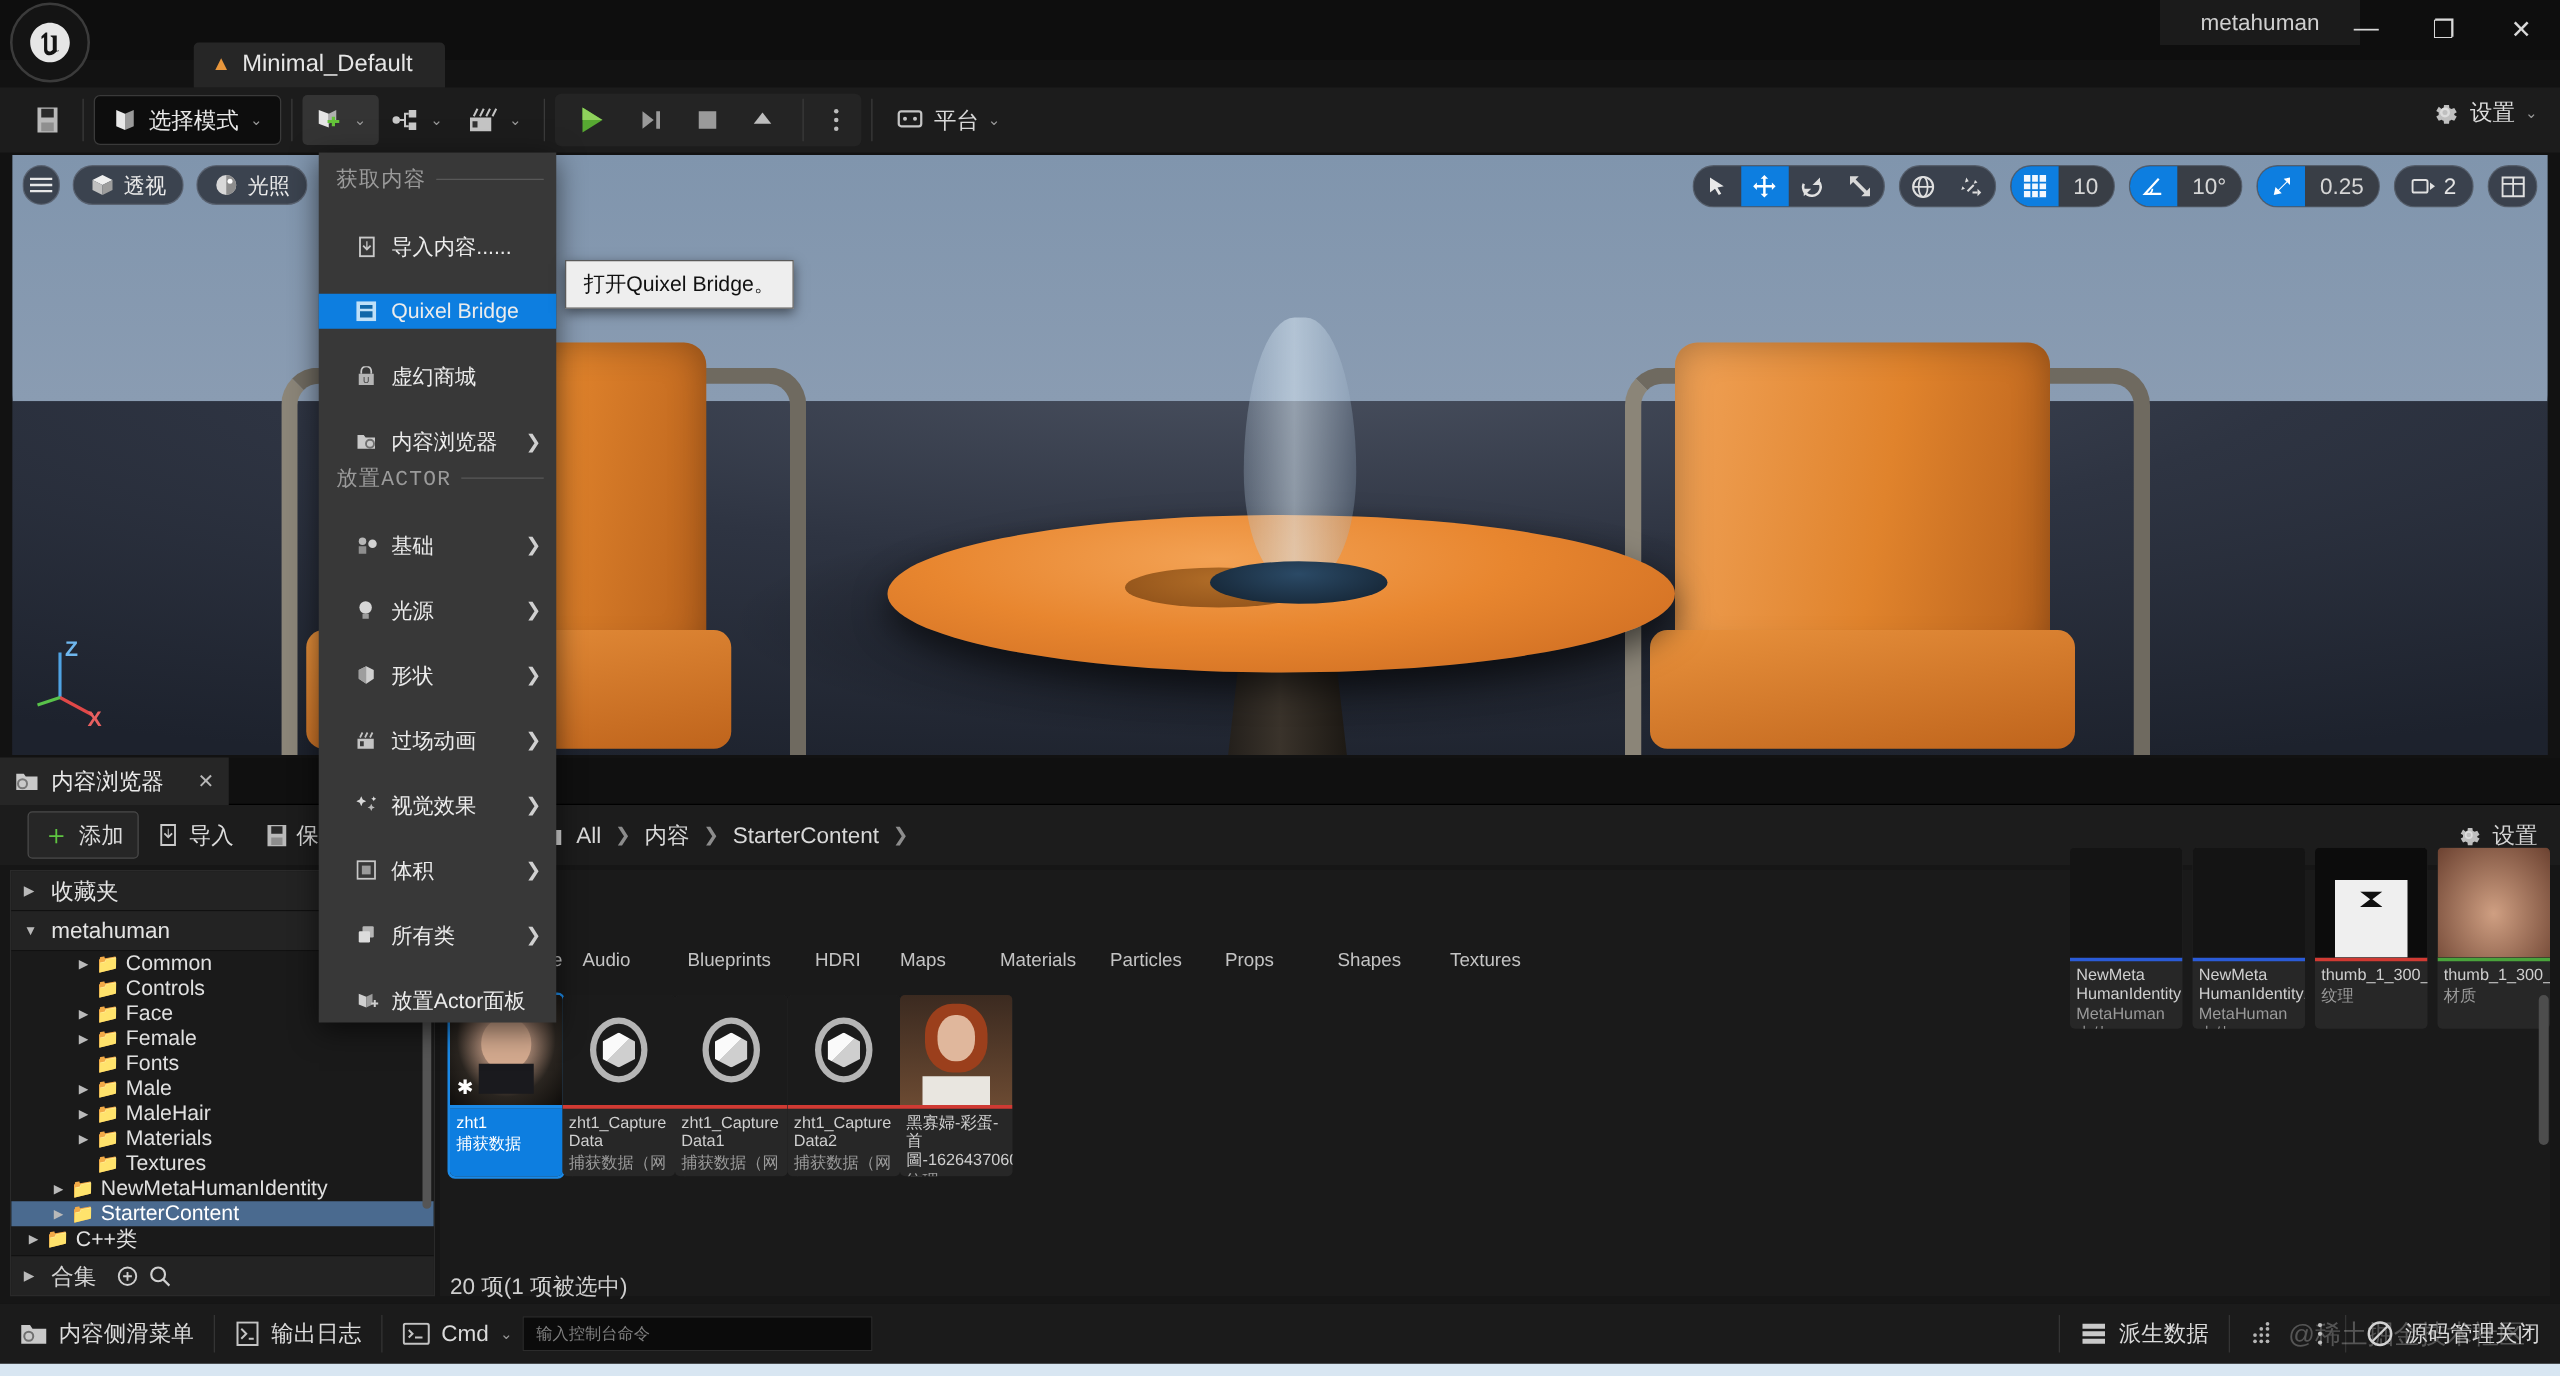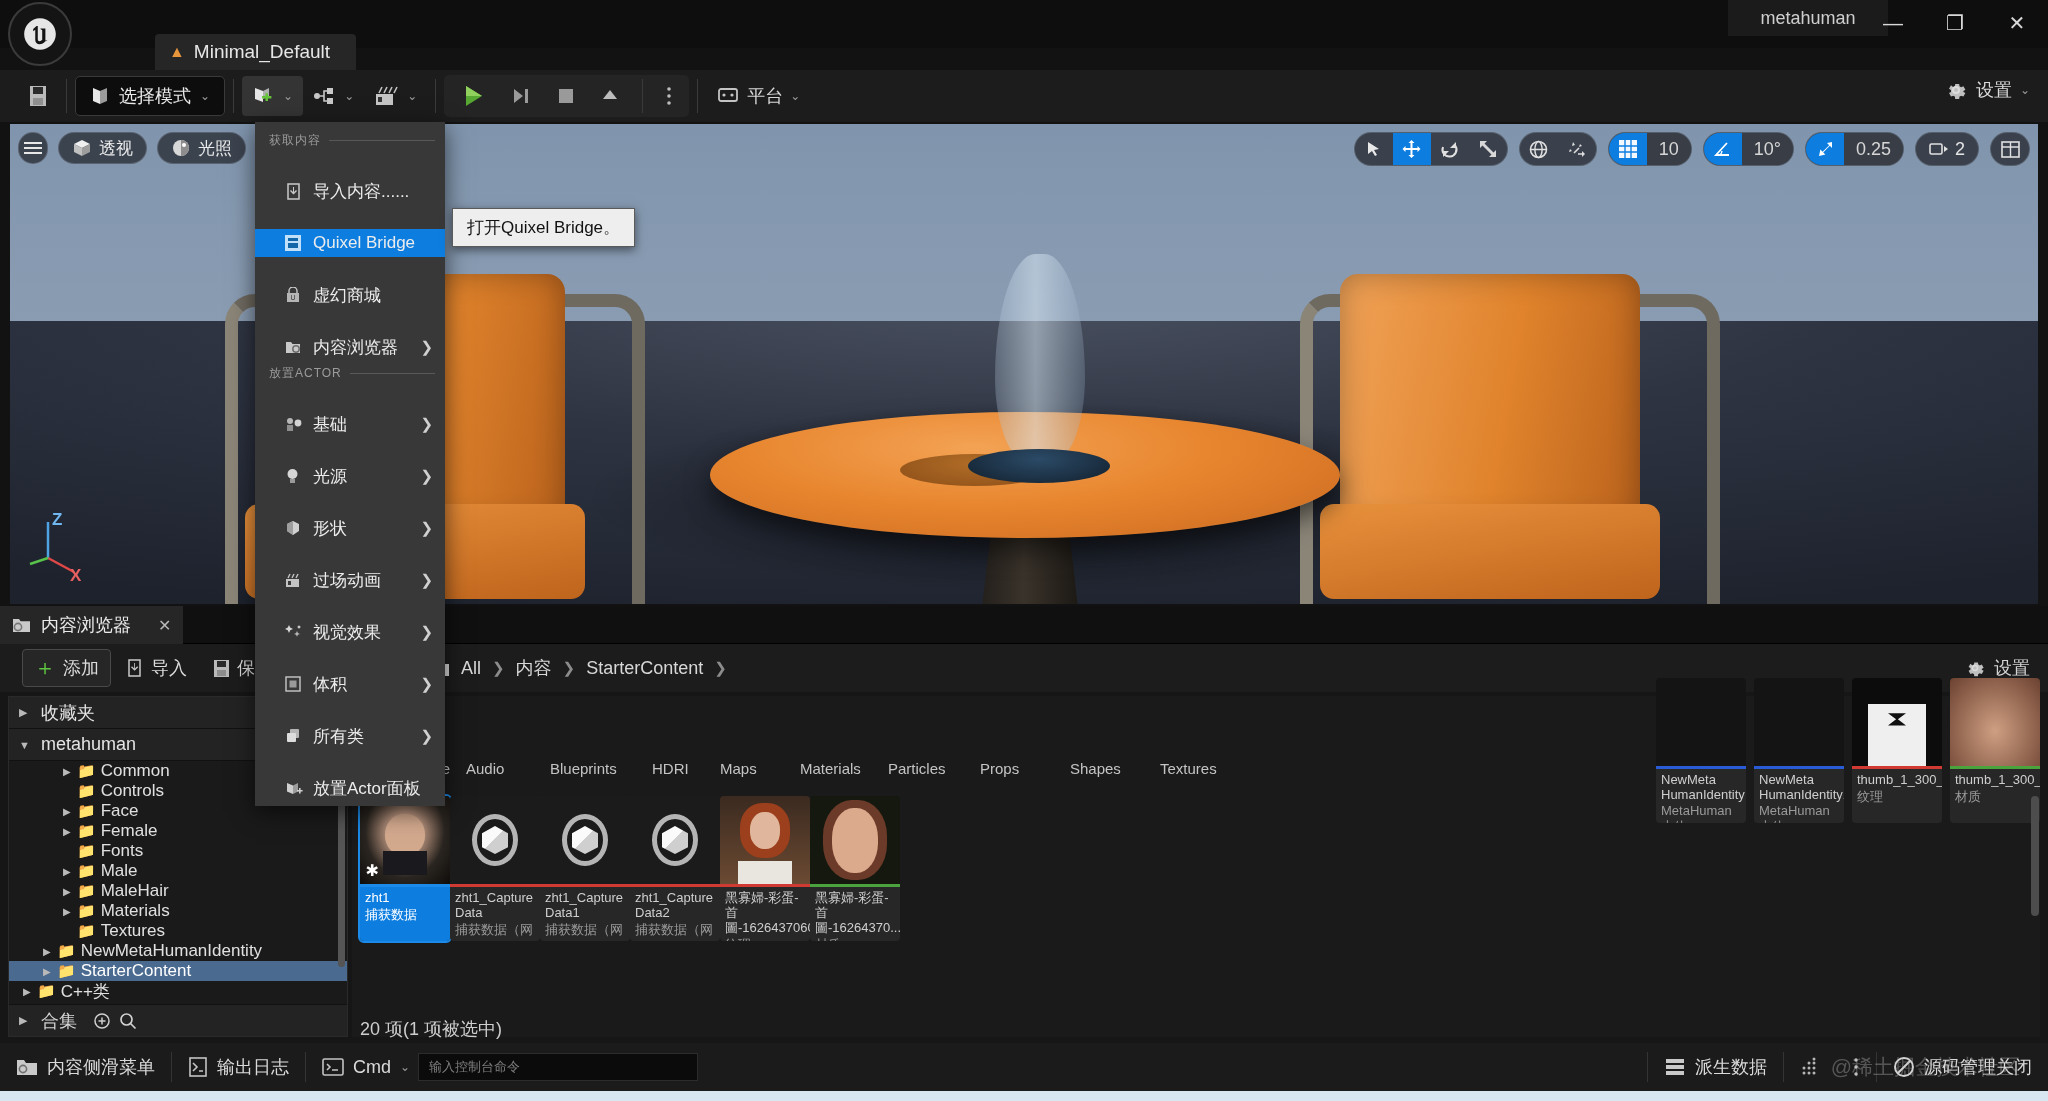--- a/index.html
+++ b/index.html
@@ -94,22 +94,22 @@
         height:34px; display:flex; align-items:center; overflow:hidden; }
   .gbtn{ width:38px; height:34px; display:flex; align-items:center; justify-content:center; color:#e6e6e6; }
   .gbtn.on{ background:#0d7ee0; }
   .gval{ padding:0 12px; font-size:18px; color:#d6d6d6; height:34px; display:flex; align-items:center;
          background:rgba(58,62,70,.9); }
   .gbtn-w{ padding:0 13px; width:auto; gap:6px; }
 
   
   .addmenu{ position:absolute; left:255px; top:122px; width:190px; background:#383838;
             box-shadow:0 6px 22px rgba(0,0,0,.6); z-index:40; padding:6px 0 4px; }
-  .mhdr{ display:flex; align-items:center; gap:8px; padding:4px 10px 4px 14px; font-size:12px;
-         letter-spacing:1px; color:#9b9b9b; }
+  .mhdr{ display:flex; align-items:center; gap:8px; padding:4px 10px 4px 14px; font-size:17px;
+         letter-spacing:1px; color:#9b9b9b;font-family:Liberation Mono, monospace; }
   .mhdr .ln{ flex:1; height:1px; background:#585858; }
   .mitem{ display:flex; align-items:center; height:28px; padding:0 8px 0 30px; font-size:17px;
           color:#ececec; position:relative;margin-top:24px; }
   .mitem .mi{ position:absolute; left:30px; width:20px; text-align:center; color:#c9c9c9; font-size:15px; }
   .mitem .mlab{ margin-left:28px; }
   .mitem .arr{ position:absolute; right:12px; color:#d0d0d0; font-size:15px; }
   .mitem.sel{ background:#0d7ee0; }
   .tooltip{ position:absolute; left:452px; top:208px; background:#eeeeee; color:#111;
             border:1px solid #5a5a5a; padding:7px 14px; font-size:17px; z-index:45;
             box-shadow:0 3px 9px rgba(0,0,0,.5); }
@@ -855,32 +855,20 @@
               <div style="position:absolute;left:22%;top:8%;width:56%;height:62%;border-radius:44%;background:#9b3f1c"></div>
               <div style="position:absolute;left:33%;top:18%;width:34%;height:42%;border-radius:46%;background:#e0b79c"></div>
               <div style="position:absolute;left:20%;bottom:0;width:60%;height:26%;background:#e9e6e0"></div>
             </div>
             <div class="bar" style="background:#d03a33"></div>
             <div class="meta" style="height:54px">
               <div class="nm">黑寡婦-彩蛋-首圖-1626437060</div>
               <div class="ty">纹理</div>
             </div>
           </div>
-          <div class="tile" style="left: 458px; top: 0px;">
-            <div class="thumb">
-              <div style="position:absolute;inset:0;background:#14180f"></div>
-              <div style="position:absolute;left:14%;top:4%;width:72%;height:92%;border-radius:44%;background:#6b3a28"></div>
-              <div style="position:absolute;left:24%;top:14%;width:52%;height:74%;border-radius:46%;background:#dba98c"></div>
-            </div>
-            <div class="bar" style="background:#4aa33c"></div>
-            <div class="meta" style="height:54px">
-              <div class="nm">黑寡婦-彩蛋-首圖-16264370...</div>
-              <div class="ty">材质</div>
-            </div>
-          </div>
           <div style="position: absolute; right: 0px; top: -118px; display: flex; gap: 8px;">
             <div class="tile" style="position: relative; height: 145px;">
               <div class="thumb">
                 <div style="position:absolute;inset:0;background:#141414"></div>
               </div>
               <div class="bar" style="background:#2a5bd7"></div>
               <div class="nm">NewMeta HumanIdentity</div>
               <div class="ty">MetaHuman本体</div>
             </div>
             <div class="tile" style="position: relative; height: 145px;">

